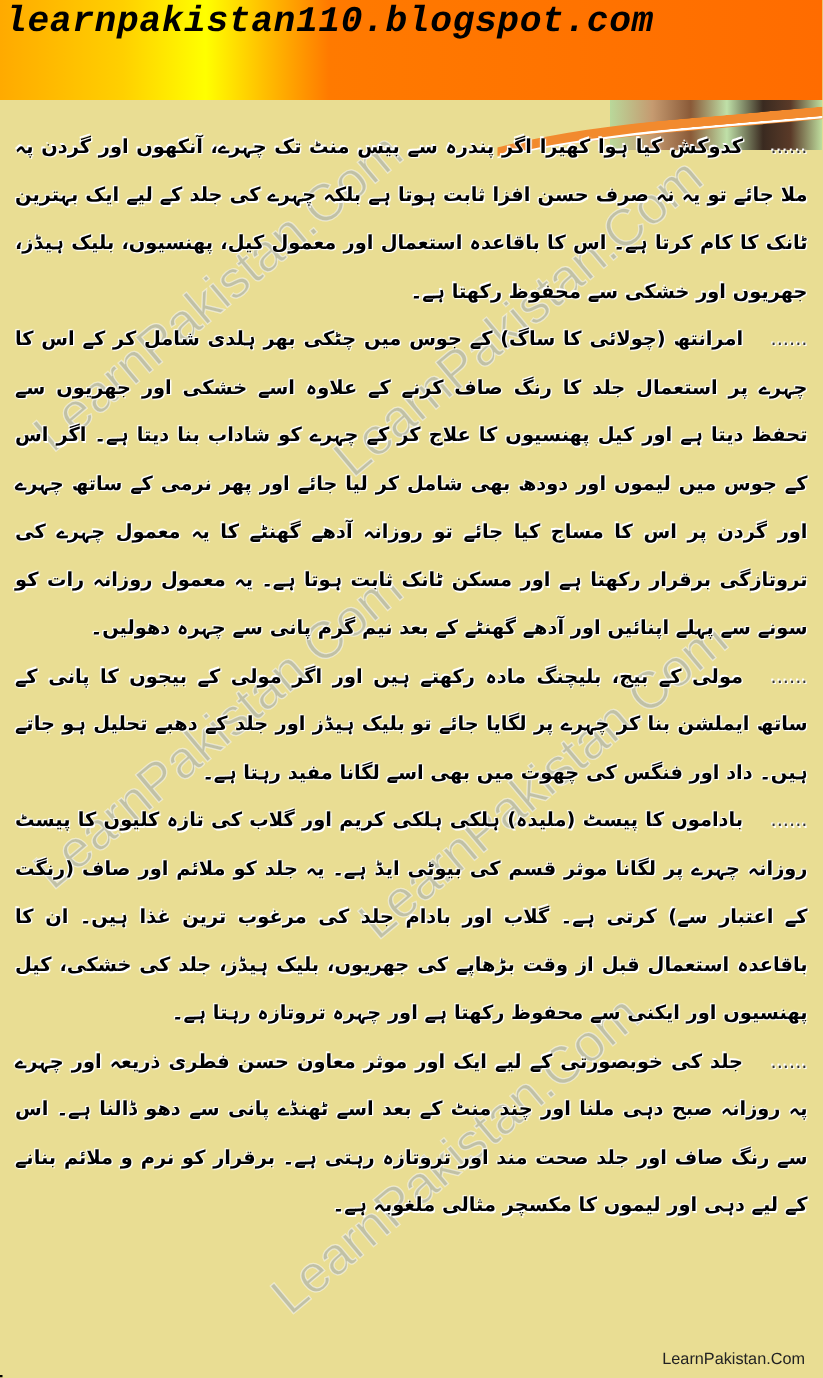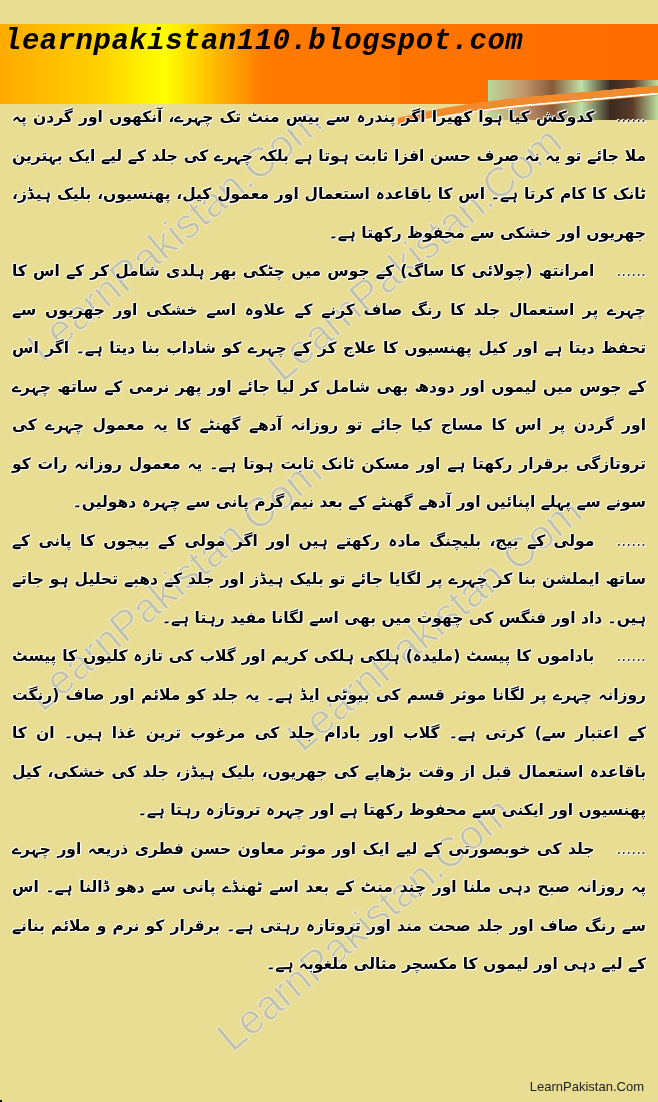--- a/index.html
+++ b/index.html
@@ -5,21 +5,20 @@
   html, body { margin: 0; padding: 0; }
   body {
     width: 658px; height: 1102px; overflow: hidden;
     background: #e9dd93;
     font-family: "DejaVu Sans", sans-serif;
     position: relative;
   }
   .banner {
     position: absolute; left: 0; top: 0; width: 658px; height: 80px;
     background: linear-gradient(90deg, #ffaa00 0%, #ffd000 15%, #ffff00 25%, #ffc000 32%, #ff7a00 40%, #ff6c00 100%);
-    margin-top: 24px;
   }
   .site-title {
     position: absolute; left: 4px; top: 0px;
     font-family: "Liberation Mono", "DejaVu Sans Mono", monospace;
     font-weight: bold; font-style: italic;
     font-size: 29px; color: #000; letter-spacing: 0.5px;
     line-height: 36px;
   }
   .header-art {
     position: absolute; right: 0; top: 80px; width: 260px; height: 50px; overflow: hidden;

